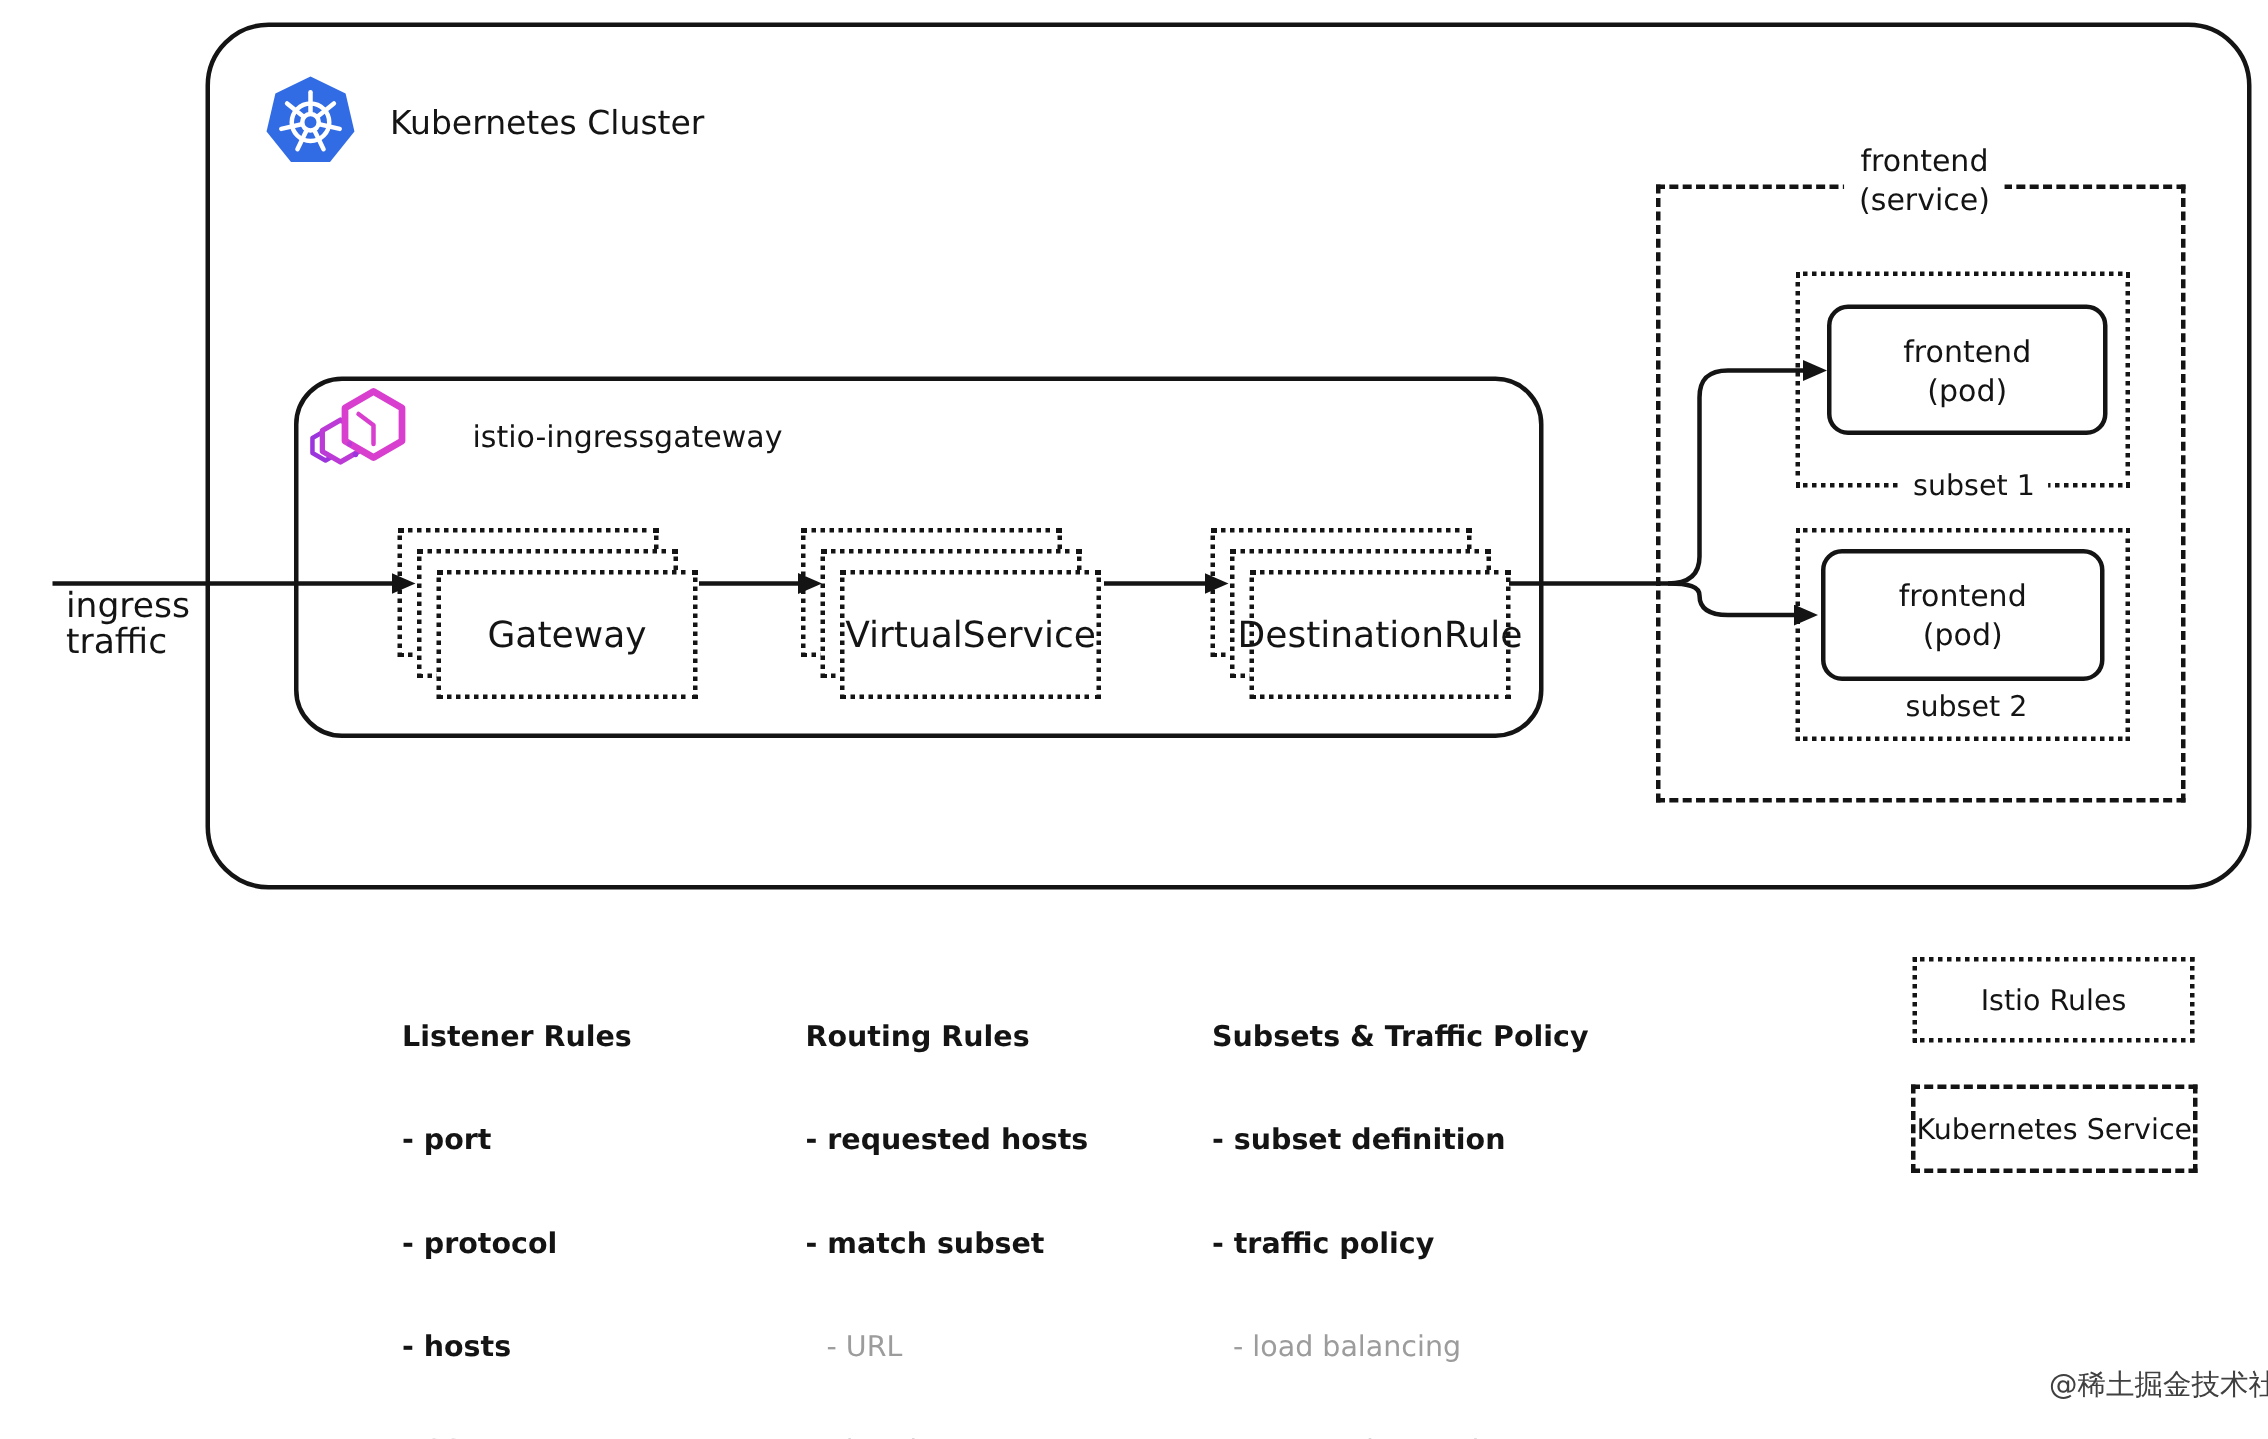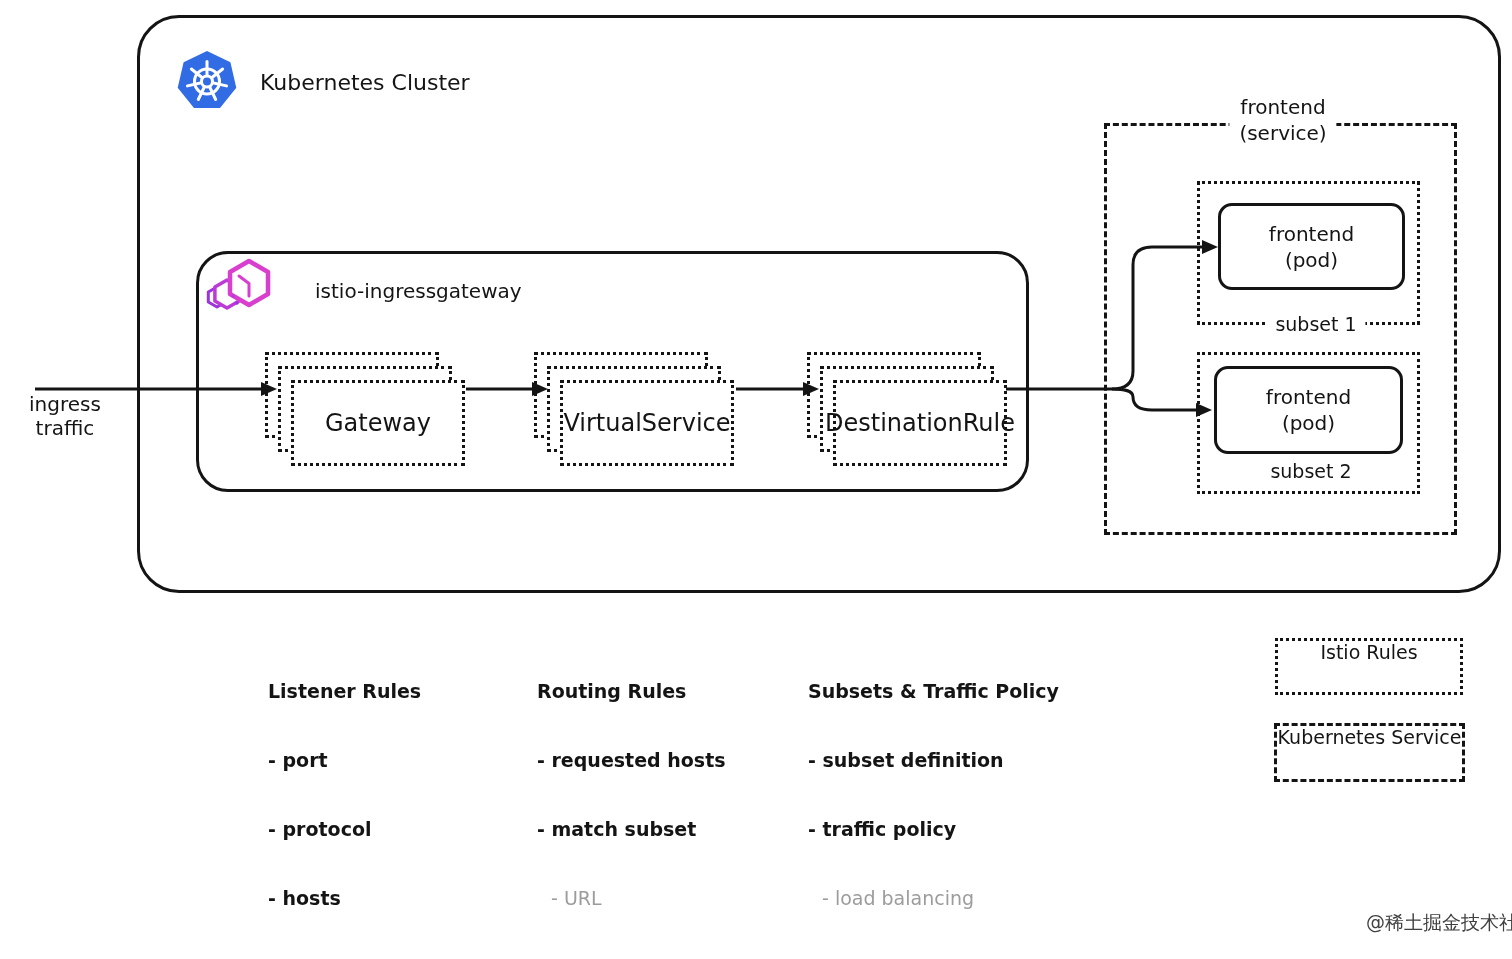--- a/index.html
+++ b/index.html
@@ -34,40 +34,40 @@
   .stack .l2{left:26px;top:28px;display:flex;align-items:center;justify-content:center;
     font-size:24px;white-space:nowrap;}
   .stack-gw{left:265px;top:352px;}
   .stack-vs{left:534px;top:352px;}
   .stack-dr{left:807px;top:352px;}
 
   
   .title{font-size:22px;white-space:nowrap;}
   .cluster-title{left:260px;top:70px;}
   .istio-title{left:287px;top:279px;font-size:20px;margin-left:28px;}
-  .ingress-label{left:29px;top:392px;font-size:20px;line-height:24px;text-align:center;}
+  .ingress-label{left:44px;top:392px;font-size:23px;line-height:24px;}
   .svc-label{left:1283px;top:94px;transform:translateX(-50%);
     text-align:center;font-size:20px;line-height:26px;white-space:nowrap;}
   .svc-label .mask{background:#fff;padding:0 10px;}
   .subset-label{transform:translate(-50%,-50%);background:#fff;padding:0 9px;
     font-size:19px;white-space:nowrap;}
   .subset-label.s1{left:1316px;top:324px;}
   .subset-label.s2{left:1311px;top:471px;}
 
   
   .anno{font-size:19px;line-height:23px;white-space:pre;}
   .anno .col-title{font-weight:bold;}
   .anno .item{font-weight:bold;}
   .anno .item.muted{color:#9C9C9C;font-weight:normal;padding-left:14px;}
   .anno1{left:268px;top:634px;}
   .anno2{left:537px;top:634px;}
   .anno3{left:808px;top:634px;}
 
   
-  .legend{display:flex;justify-content:center;
+  .legend{display:flex;align-items:center;justify-content:center;
     font-size:19px;background:#fff;white-space:nowrap;}
   .legend-dotted{left:1275px;top:638px;width:188px;height:57px;border:3px dotted #141414;}
   .legend-dashed{left:1274px;top:723px;width:191px;height:59px;border:3px dashed #141414;}
 
   .watermark{left:1322px;top:910px;font-size:19px;color:#404040;white-space:nowrap;margin-left:44px;}
 
   .overlay{left:0;top:0;width:1512px;height:959px;pointer-events:none;}
 </style>
 </head>
 <body>

